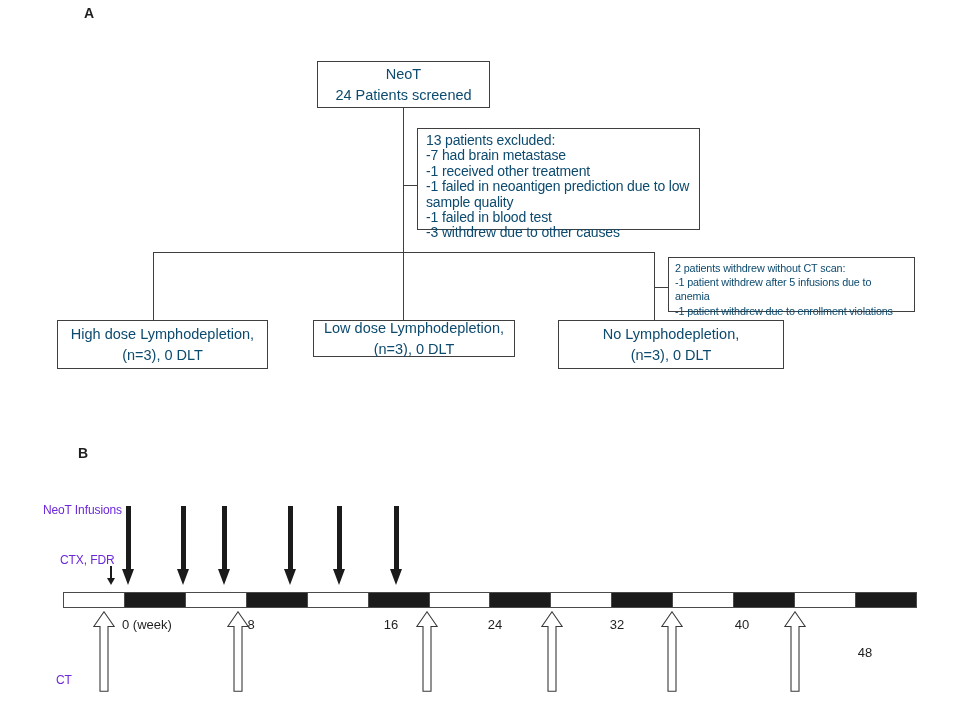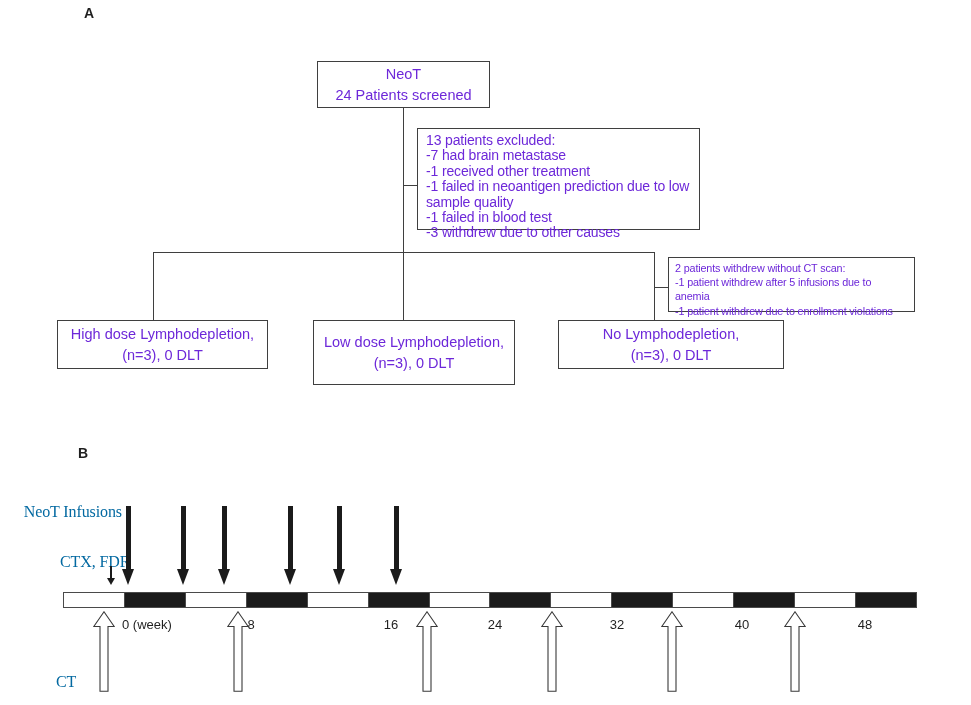--- a/index.html
+++ b/index.html
@@ -3,33 +3,33 @@
 <meta charset="utf-8">
 <style>
   html,body{margin:0;padding:0;background:#ffffff;}
   #canvas{
     position:relative;width:971px;height:705px;background:#ffffff;overflow:hidden;
     font-family:"Liberation Sans",sans-serif;color:#222222;
   }
   .panel-label{position:absolute;font-weight:bold;font-size:14px;color:#1f1f1f;}
   .fbox{
     position:absolute;border:1.2px solid #3f3f3f;background:#ffffff;box-sizing:border-box;
-    color:#6d28d9;
+    color:#0c4a6e;
   }
   .fbox.center{display:flex;flex-direction:column;justify-content:center;align-items:center;text-align:center;}
   .fbox.big{font-size:14.5px;line-height:21px;}
   .fbox.arm{font-size:14.5px;line-height:20.5px;}
   .fbox.small{font-size:14px;line-height:15.4px;padding:4px 8px;letter-spacing:-0.15px;}
   .fbox.tiny{font-size:10.8px;line-height:14.2px;padding:3px 6px;letter-spacing:-0.15px;}
   .hline,.vline{position:absolute;background:#3f3f3f;}
   .hline{height:1.2px;}
   .vline{width:1.2px;}
 
   
-  .side-label{position:absolute;font-size:16px;color:#0369a1;letter-spacing:-0.1px;font-family:Liberation Serif, serif;}
+  .side-label{position:absolute;font-size:12px;color:#6d28d9;letter-spacing:-0.1px;}
   #timeline-bar{
     position:absolute;left:63px;top:592px;width:854px;height:16px;
     border:1px solid #4a4a4a;box-sizing:border-box;display:flex;background:#ffffff;
   }
   .bar-seg{flex:1 1 0;height:100%;}
   .bar-seg + .bar-seg{border-left:1px solid #4a4a4a;}
   .seg-black{background:#1b1b1b;}
   .seg-white{background:#ffffff;}
   #week-labels{position:absolute;left:0;top:617px;width:971px;height:18px;}
   .week-label{position:absolute;font-size:13px;color:#1f1f1f;white-space:nowrap;}
@@ -75,21 +75,21 @@
   <div class="fbox tiny" style="left:668px;top:257px;width:247px;height:55px;">
     <div>2 patients withdrew without CT scan:</div>
     <div>-1 patient withdrew after 5 infusions due to anemia</div>
     <div>-1 patient withdrew due to enrollment violations</div>
   </div>
 
   <div class="fbox center arm" style="left:57px;top:320px;width:211px;height:49px;">
     <div>High dose Lymphodepletion,</div>
     <div>(n=3), 0 DLT</div>
   </div>
-  <div class="fbox center arm" style="left:313px;top:320px;width:202px;height:65px;">
+  <div class="fbox center arm" style="left:313px;top:320px;width:202px;height:37px;">
     <div>Low dose Lymphodepletion,</div>
     <div>(n=3), 0 DLT</div>
   </div>
   <div class="fbox center arm" style="left:558px;top:320px;width:226px;height:49px;">
     <div>No Lymphodepletion,</div>
     <div>(n=3), 0 DLT</div>
   </div>
 
   <div class="panel-label" style="left:78px;top:445px;">B</div>
 
@@ -113,21 +113,21 @@
       <div class="bar-seg seg-white"></div>
       <div class="bar-seg seg-black"></div>
     </div>
   <div id="week-labels">
       <div class="week-label" style="left: 122px;">0 (week)</div>
       <div class="week-label centered" style="left: 251px;">8</div>
       <div class="week-label centered" style="left: 377px; margin-left: 14px;">16</div>
       <div class="week-label centered" style="left: 495px;">24</div>
       <div class="week-label centered" style="left: 617px;">32</div>
       <div class="week-label centered" style="left: 742px;">40</div>
-      <div class="week-label centered" style="left: 865px;">48</div>
+      <div class="week-label centered" style="left: 865px; margin-top: 28px;">48</div>
     </div>
   <div id="arrow-layer">
       <div class="arrow-down" style="left: 121.5px; top: 506px;">
         <div class="shaft"></div>
         <div class="head"></div>
       </div>
       <div class="arrow-down" style="left: 176.5px; top: 506px;">
         <div class="shaft"></div>
         <div class="head"></div>
       </div>

